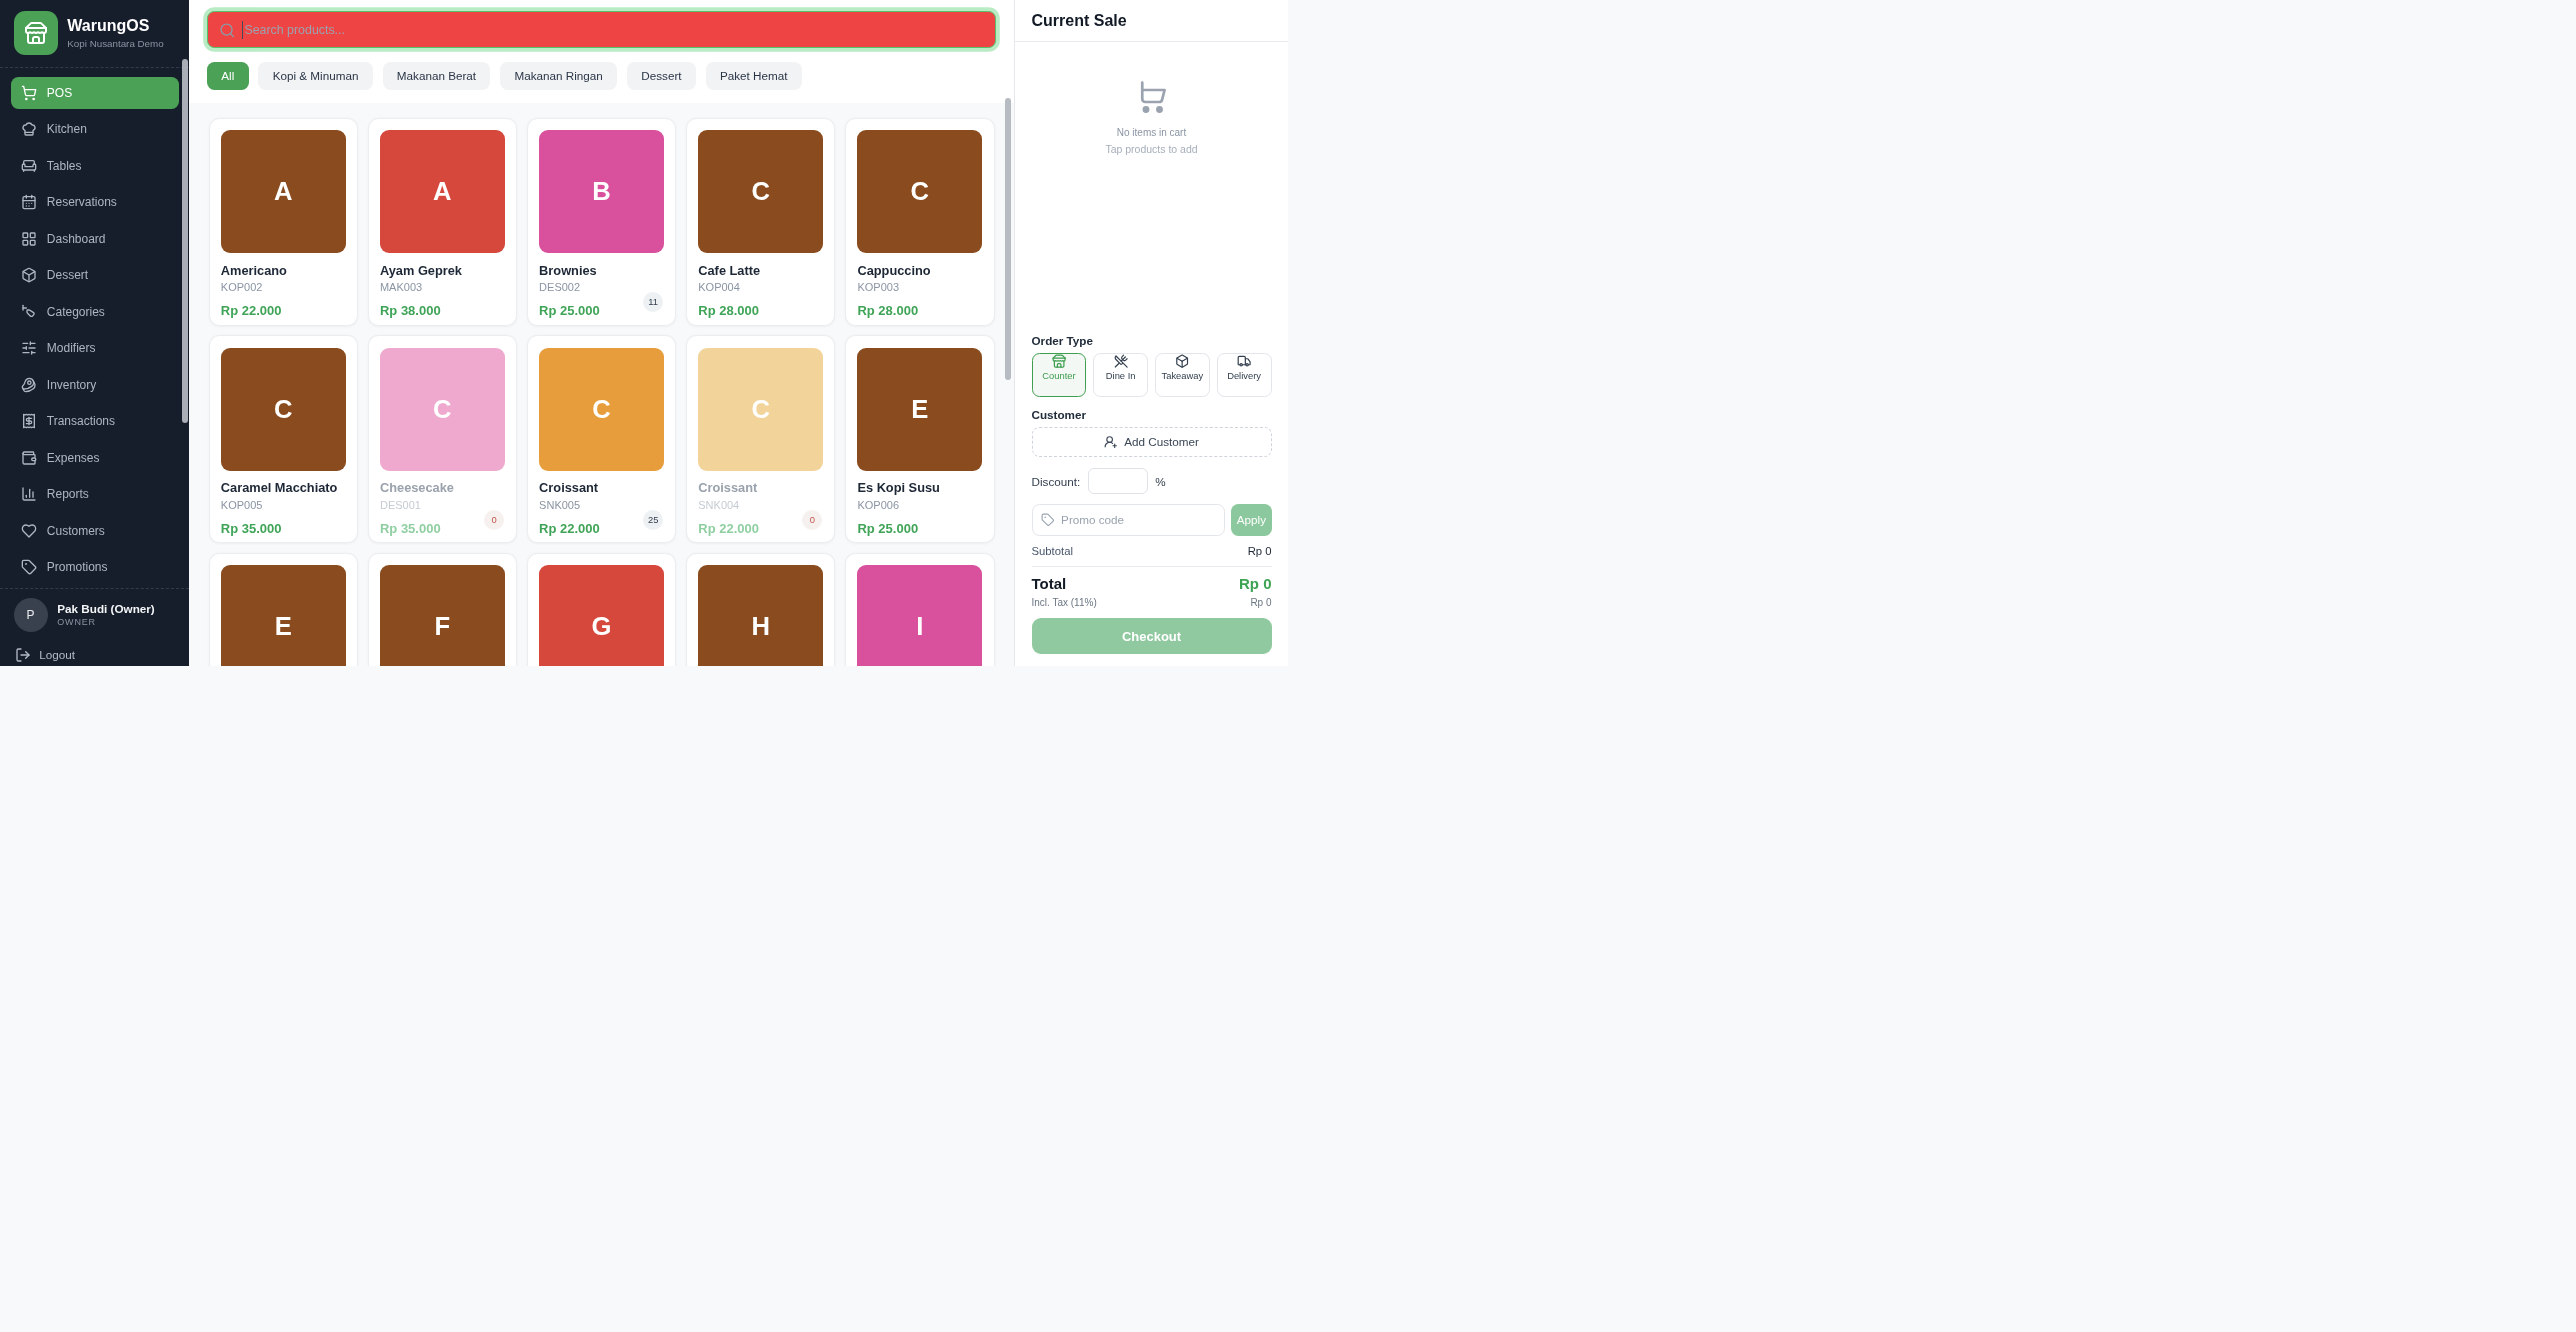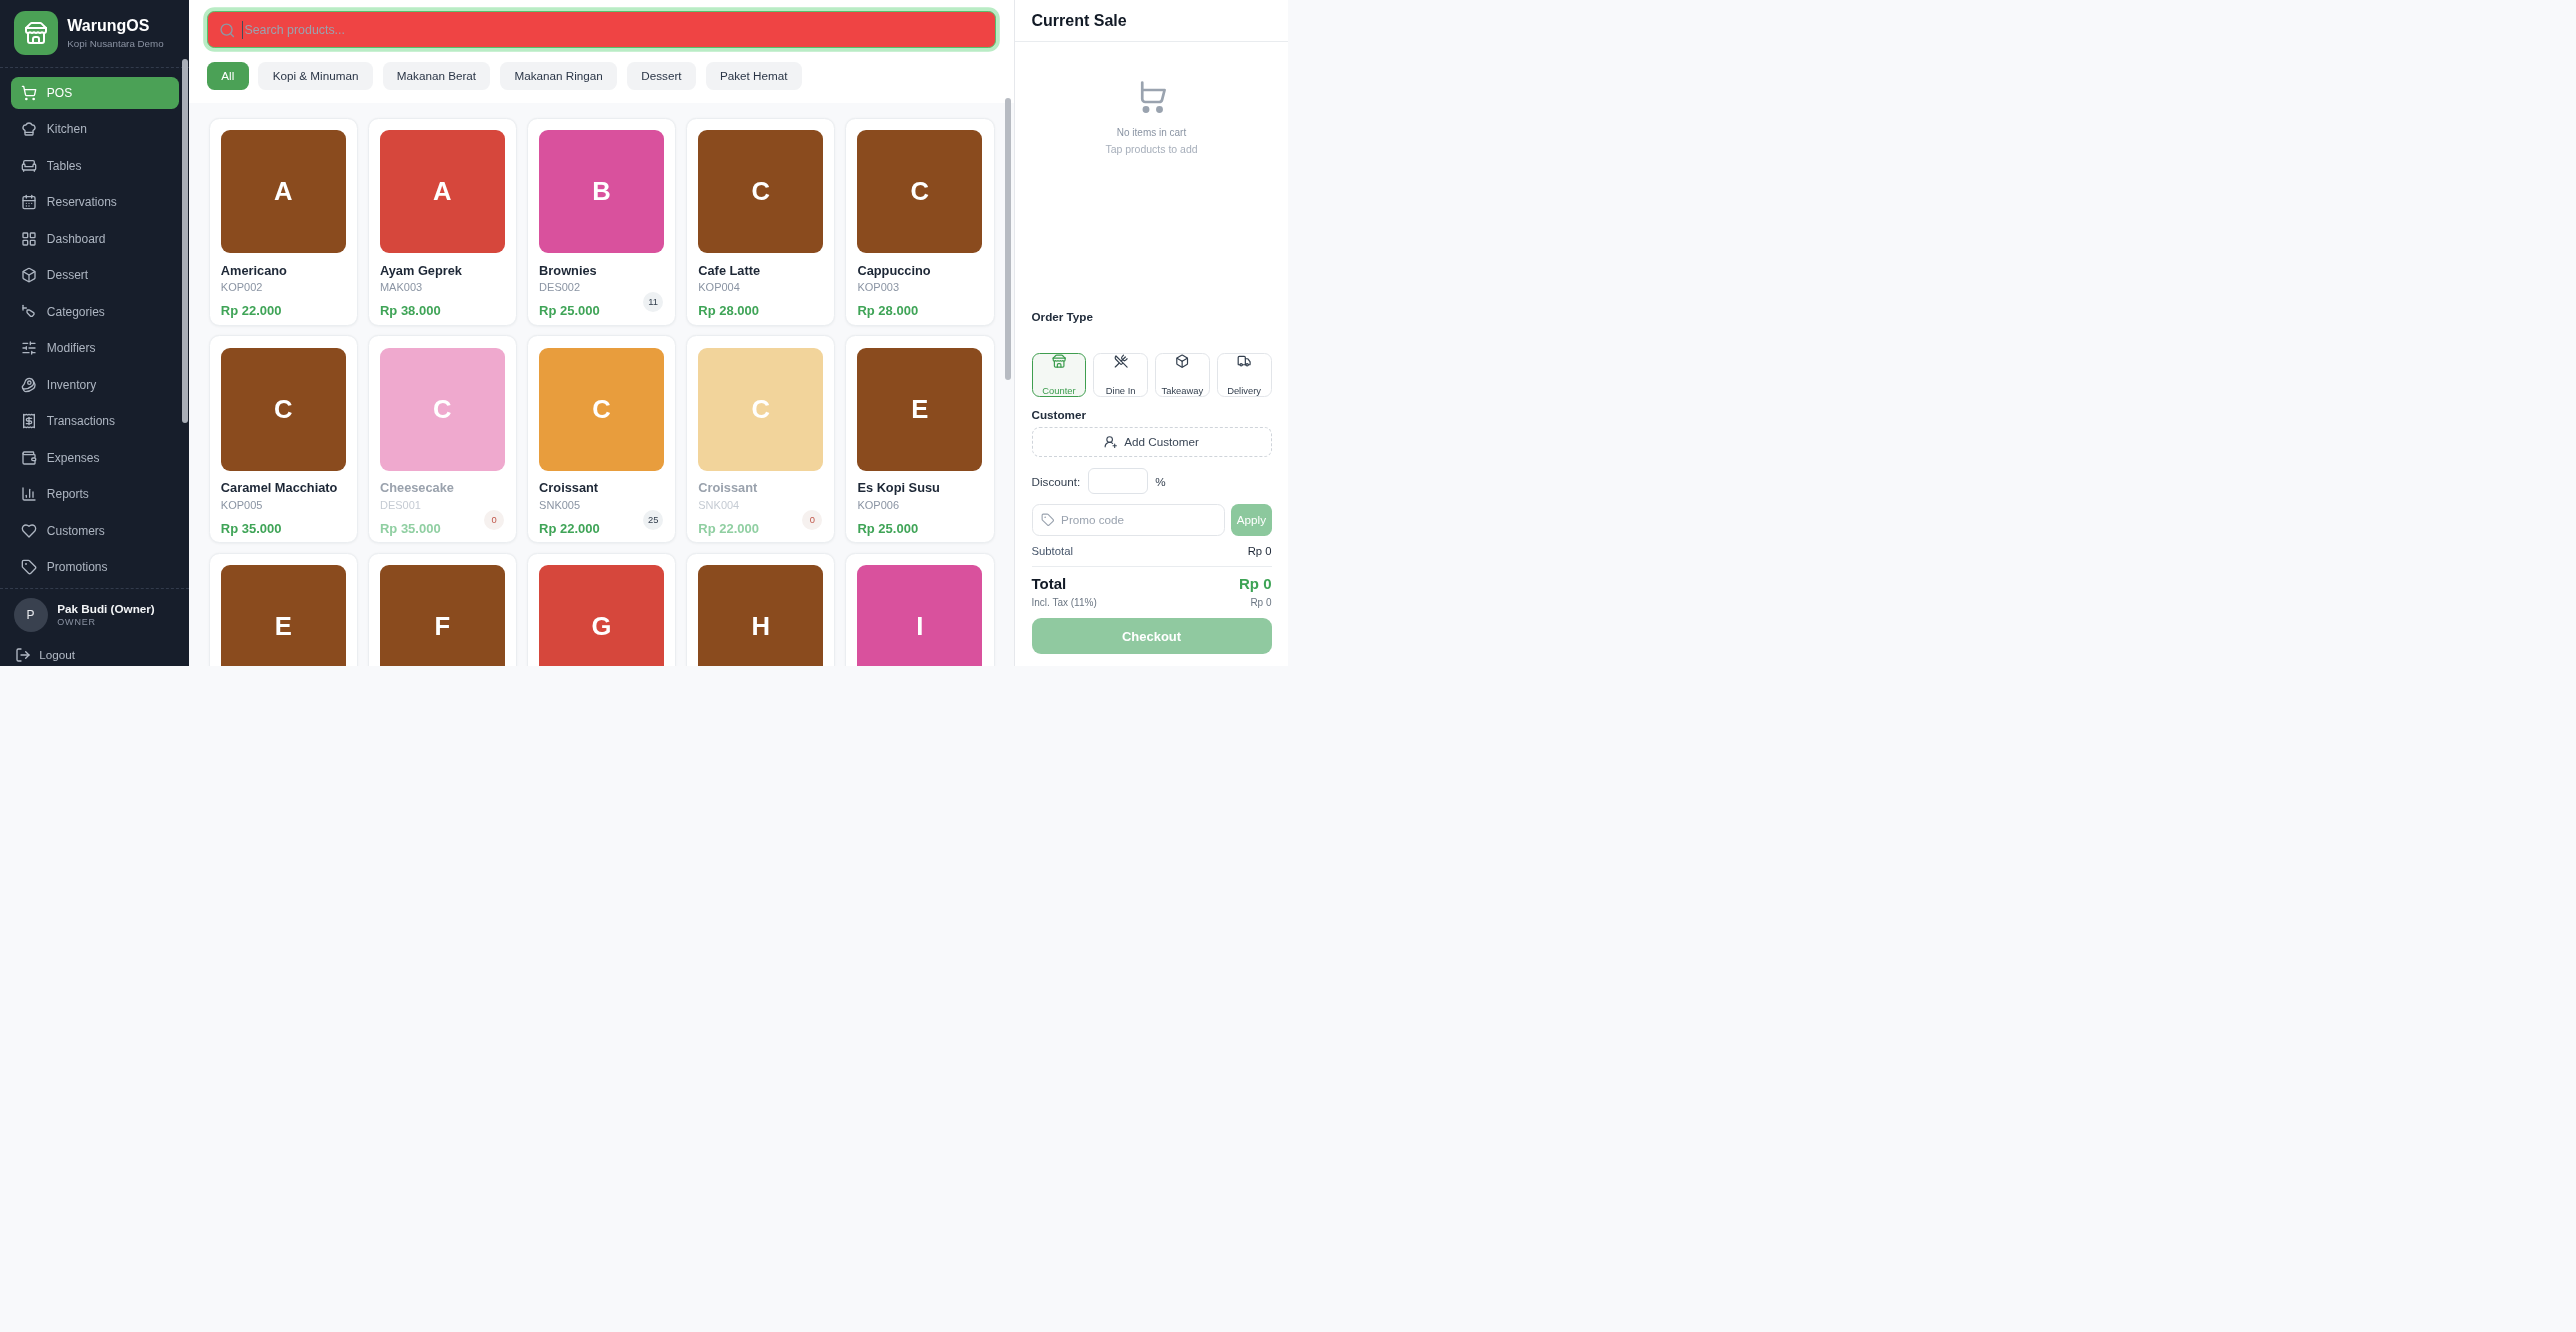--- a/index.html
+++ b/index.html
@@ -60,21 +60,21 @@
   .panel-title { font-size:16px; font-weight:bold; color:#121a26; }
   .empty-cart { text-align:center; padding-top:36px; }
   .empty-cart-icon { width:36px; height:36px; margin:0 auto; color:#9aa3af; }
   .empty-cart-icon svg { width:100%; height:100%; }
   .empty-title { margin-top:13.5px; font-size:10px; color:#8a94a3; }
   .empty-sub { margin-top:5.3px; font-size:10.5px; color:#a7afbb; }
   .panel-spacer { flex:1; }
   .panel-bottom { padding:0 16.5px 12px 16.5px; }
   .section-label { font-size:11.7px; font-weight:bold; color:#222d3c; margin-bottom:6px; }
   .ot-row { display:flex; gap:6.8px; }
-  .ot-btn { flex:1; height:44px; border:1.1px solid #e2e5e9; border-radius:7.5px; background:#fff; display:flex; flex-direction:column; align-items:center; justify-content:space-between; gap:2px; cursor:pointer; color:#333f4e;margin-top:24px; }
+  .ot-btn { flex:1; height:44px; border:1.1px solid #e2e5e9; border-radius:7.5px; background:#fff; display:flex; flex-direction:column; align-items:center; justify-content:flex-start; gap:2px; cursor:pointer; color:#333f4e; }
   .ot-btn .oicon { width:14.3px; height:14.3px; }
   .ot-btn .oicon svg { width:100%; height:100%; }
   .ot-label { font-size:9.4px; }
   .ot-btn.active { border:1.5px solid #3f9e4f; background:#f4f8f4; color:#3a9c4c; }
   .customer-label { margin-top:11.3px; }
   .add-customer { height:30px; border:1.5px dashed #cfd4da; border-radius:7.5px; display:flex; align-items:center; justify-content:center; gap:6.8px; color:#3a4656; font-size:11.7px; cursor:pointer; }
   .add-customer .oicon { width:13.5px; height:13.5px; }
   .add-customer .oicon svg { width:100%; height:100%; }
   .discount-row { display:flex; align-items:center; gap:7.5px; margin-top:11.3px; font-size:11.7px; color:#333f4e; }
   .discount-input { width:60px; height:25.6px; border:1.1px solid #dfe3e8; border-radius:6px; outline:none; padding:0 6px; font-size:11.3px; font-family:inherit; }

